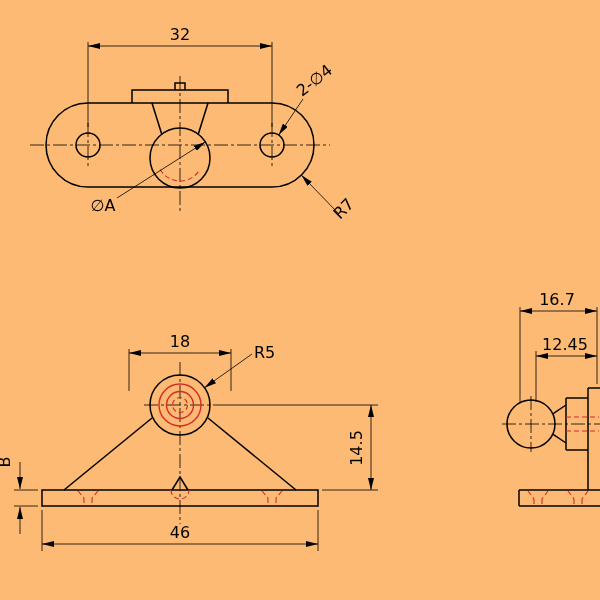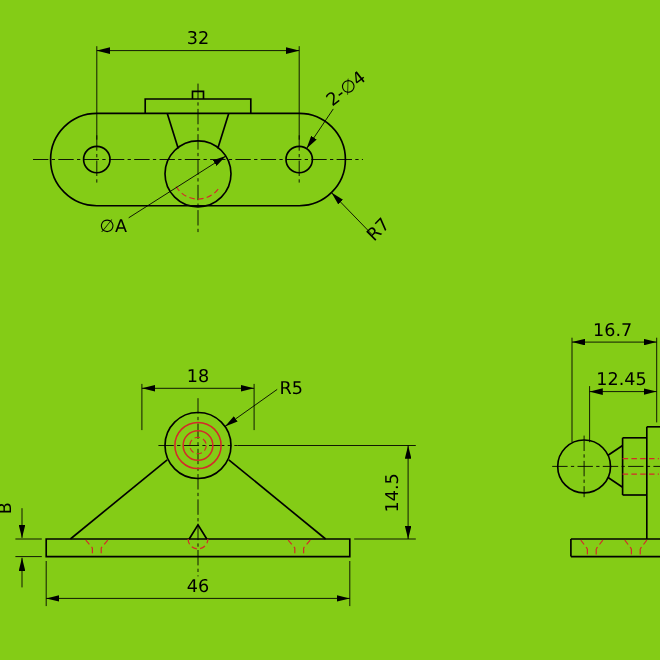--- a/index.html
+++ b/index.html
@@ -1,16 +1,16 @@
 <!DOCTYPE html>
 <html><head>
 <meta charset="utf-8">
 <style>
   html,body{margin:0;padding:0;background:#ffffff;}
-  #stage{width:600px;height:600px;margin:0 auto;background:#84cc16;position:relative;}
+  #stage{width:600px;height:600px;margin:0 auto;background:#fdba74;position:relative;}
   svg{display:block;}
   
   .ol{stroke:#000;stroke-width:1.5;fill:none;stroke-linecap:butt;}
   
   .thin{stroke:#000;stroke-width:0.8;fill:none;}
   
   .cl{stroke:#000;stroke-width:0.8;fill:none;stroke-dasharray:14 3 3 3;}
   
   .red{stroke:#d42a2a;stroke-width:1.4;fill:none;}
   .redd{stroke:#d42a2a;stroke-width:1.1;fill:none;stroke-dasharray:5 3;}

